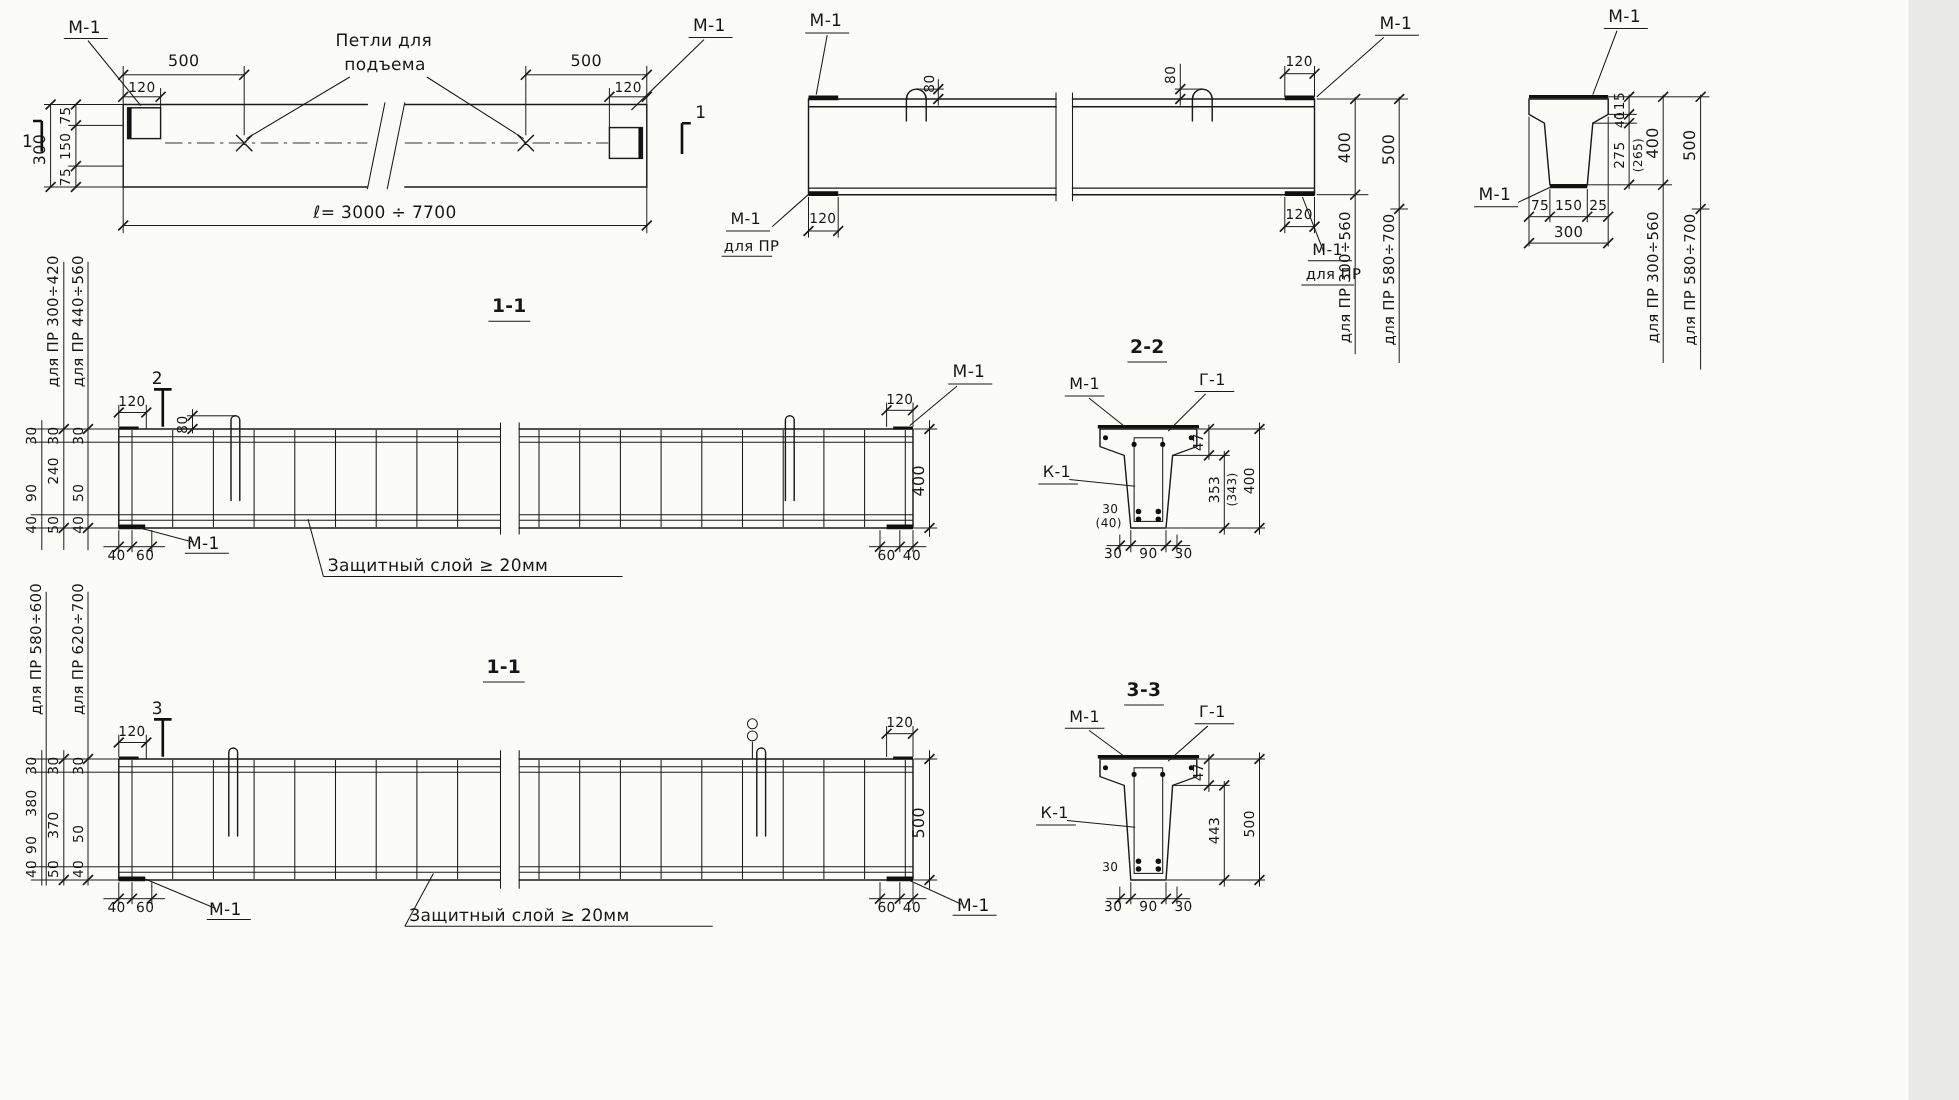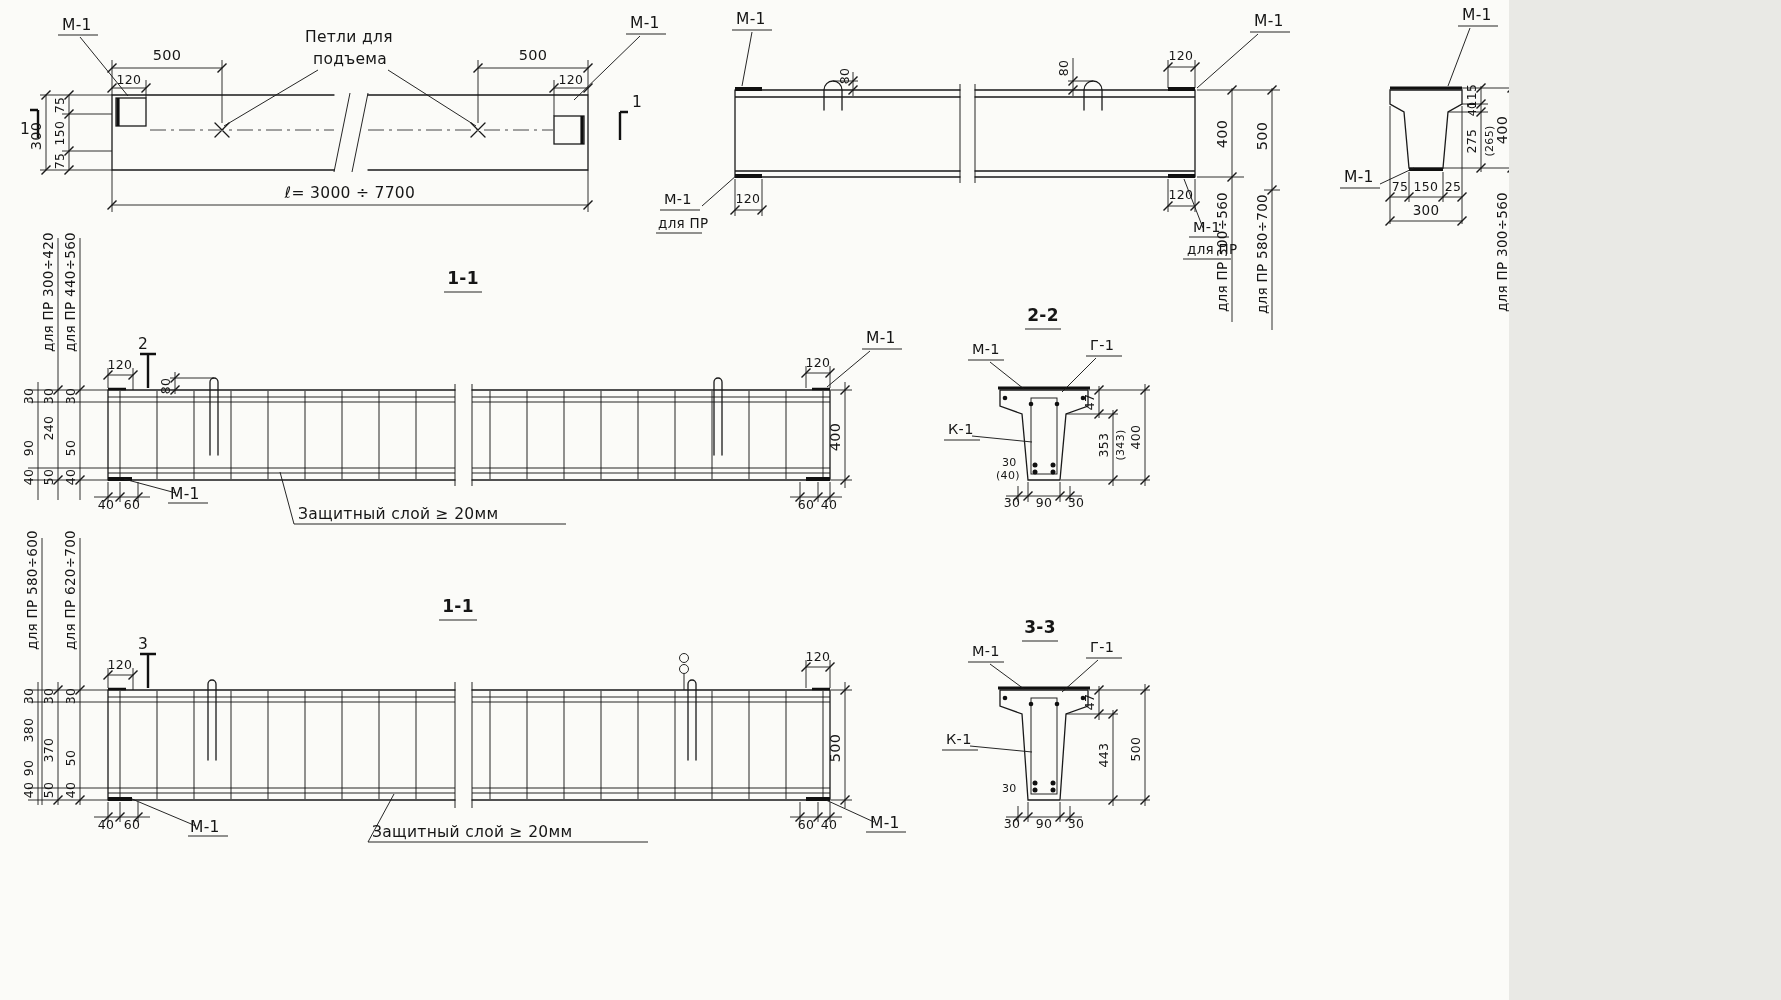--- a/index.html
+++ b/index.html
@@ -1,16 +1,16 @@
 <!DOCTYPE html>
 <html><head>
 <meta charset="utf-8">
 <style>
   html,body{margin:0;padding:0;background:#e9e9e5;}
-  .sheet{position:relative;width:1509px;height:1000px;background:#fbfbf8;overflow:hidden;}
+  .sheet{position:relative;width:1735px;height:1000px;background:#fbfbf8;overflow:hidden;}
   .sheet svg{position:absolute;left:0;top:0;font-family:"DejaVu Sans","Liberation Sans",sans-serif;letter-spacing:.3px;}
   .ln{stroke:#1a1a1a;stroke-width:1.3;fill:none;stroke-linecap:round;}
   .thin{stroke:#1a1a1a;stroke-width:.95;fill:none;}
   .dim{stroke:#1a1a1a;stroke-width:.9;fill:none;}
   .thick{stroke:#101010;stroke-width:3.2;fill:none;}
   .plate{stroke:#101010;stroke-width:4.2;fill:none;}
   .cut{stroke:#101010;stroke-width:2.4;fill:none;}
   .tk{stroke:#1a1a1a;stroke-width:1.5;}
   .cl{stroke:#1a1a1a;stroke-width:.8;stroke-dasharray:16 5 3 5;fill:none;}
   text{fill:#161616;}

